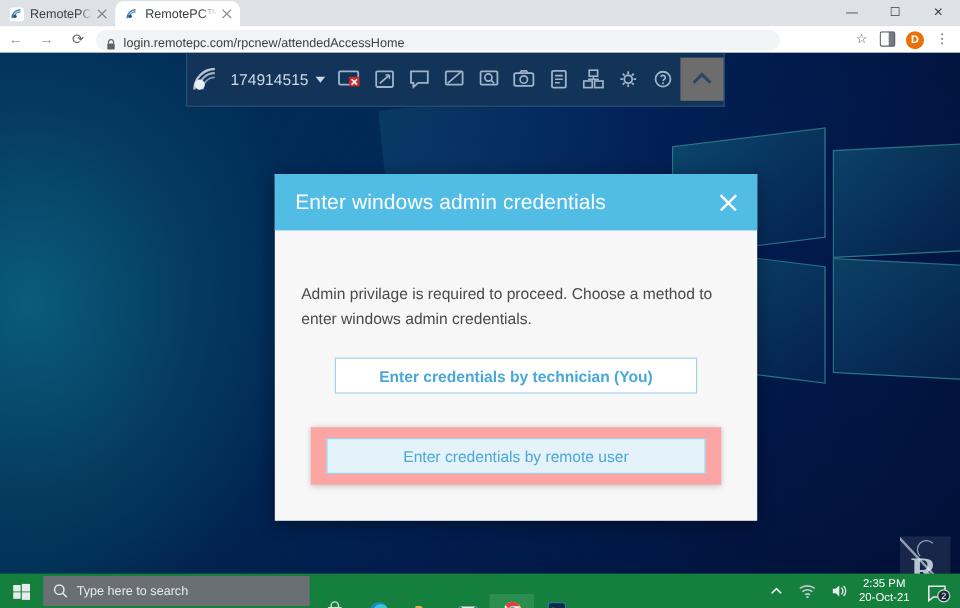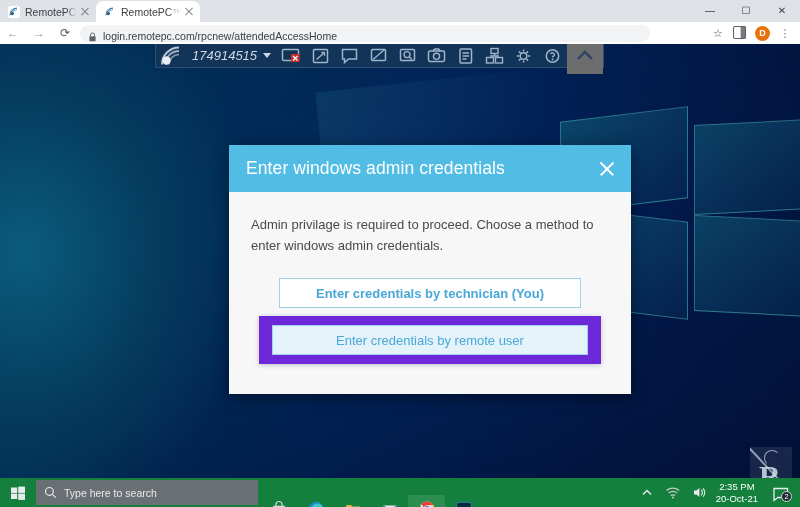--- a/index.html
+++ b/index.html
@@ -124,27 +124,26 @@
   .pane.p3 { left: 0px;   top: 170px; width: 128px; height: 98px;  transform: skewY(7deg); }
   .pane.p4 { left: 134px; top: 174px; width: 118px; height: 96px;  transform: skewY(3deg); }
   .light-ray {
     position: absolute; left: 330px; top: 30px; width: 340px; height: 300px;
     background: linear-gradient(100deg, rgba(90,200,220,.10) 0%, rgba(90,200,220,0) 62%);
     transform: rotate(-6deg);
   }
 
   
   .rpc-toolbar {
-    position: absolute; left: 155px; top: 0px; height: 24px;
+    position: absolute; left: 155px; top: 0px; height: 45px;
     display: flex; align-items: center;
     background: #113458;
     border: 1px solid #2a4f75;
     border-top: none;
     z-index: 5;
-    font-style: italic;
   }
   .rpc-logo { width: 34px; height: 36px; position: relative; flex: 0 0 34px; }
   .rpc-session {
     display: flex; align-items: center;
     color: #cfd8e2; font-size: 13px; padding: 0 6px 0 2px;
     white-space: nowrap;
   }
   .caret-down {
     width: 0; height: 0; margin-left: 6px;
     border-left: 4px solid transparent; border-right: 4px solid transparent;
@@ -182,33 +181,34 @@
     content: ""; position: absolute; left: 1px; top: 9.5px;
     width: 18px; height: 1.6px; background: #ffffff;
   }
   .modal-close::before { transform: rotate(45deg); }
   .modal-close::after  { transform: rotate(-45deg); }
 
   .modal-body { padding: 22px 22px 30px 22px; }
   .modal-text {
     font-size: 13px; color: #4a4a4a; line-height: 1.62;
     max-width: 348px;
+    margin-top: 20px;
   }
   .btn-row { margin-top: 22px; display: flex; justify-content: center; font-weight: bold; }
   .btn-dialog {
     width: 302px; height: 30px;
     display: flex; align-items: center; justify-content: center;
     font-size: 13px; color: #4aa8d8;
     border: 1px solid #9ed3ea;
     background: #ffffff;
   }
   .btn-focus-wrap {
-    margin-top: 8px;
+    margin-top: 28px;
     padding: 9px 13px;
-    background: #6d28d9;
+    background: #fca5a5;
     box-shadow: 0 1px 5px rgba(0,0,0,.22);
     display: inline-block;
   }
   .btn-row-2 { display: flex; justify-content: center; }
   .btn-dialog.secondary {
     background: #e4f2fa;
     border: 1px solid #9ed3ea;
     width: 316px; height: 30px;
   }
 

